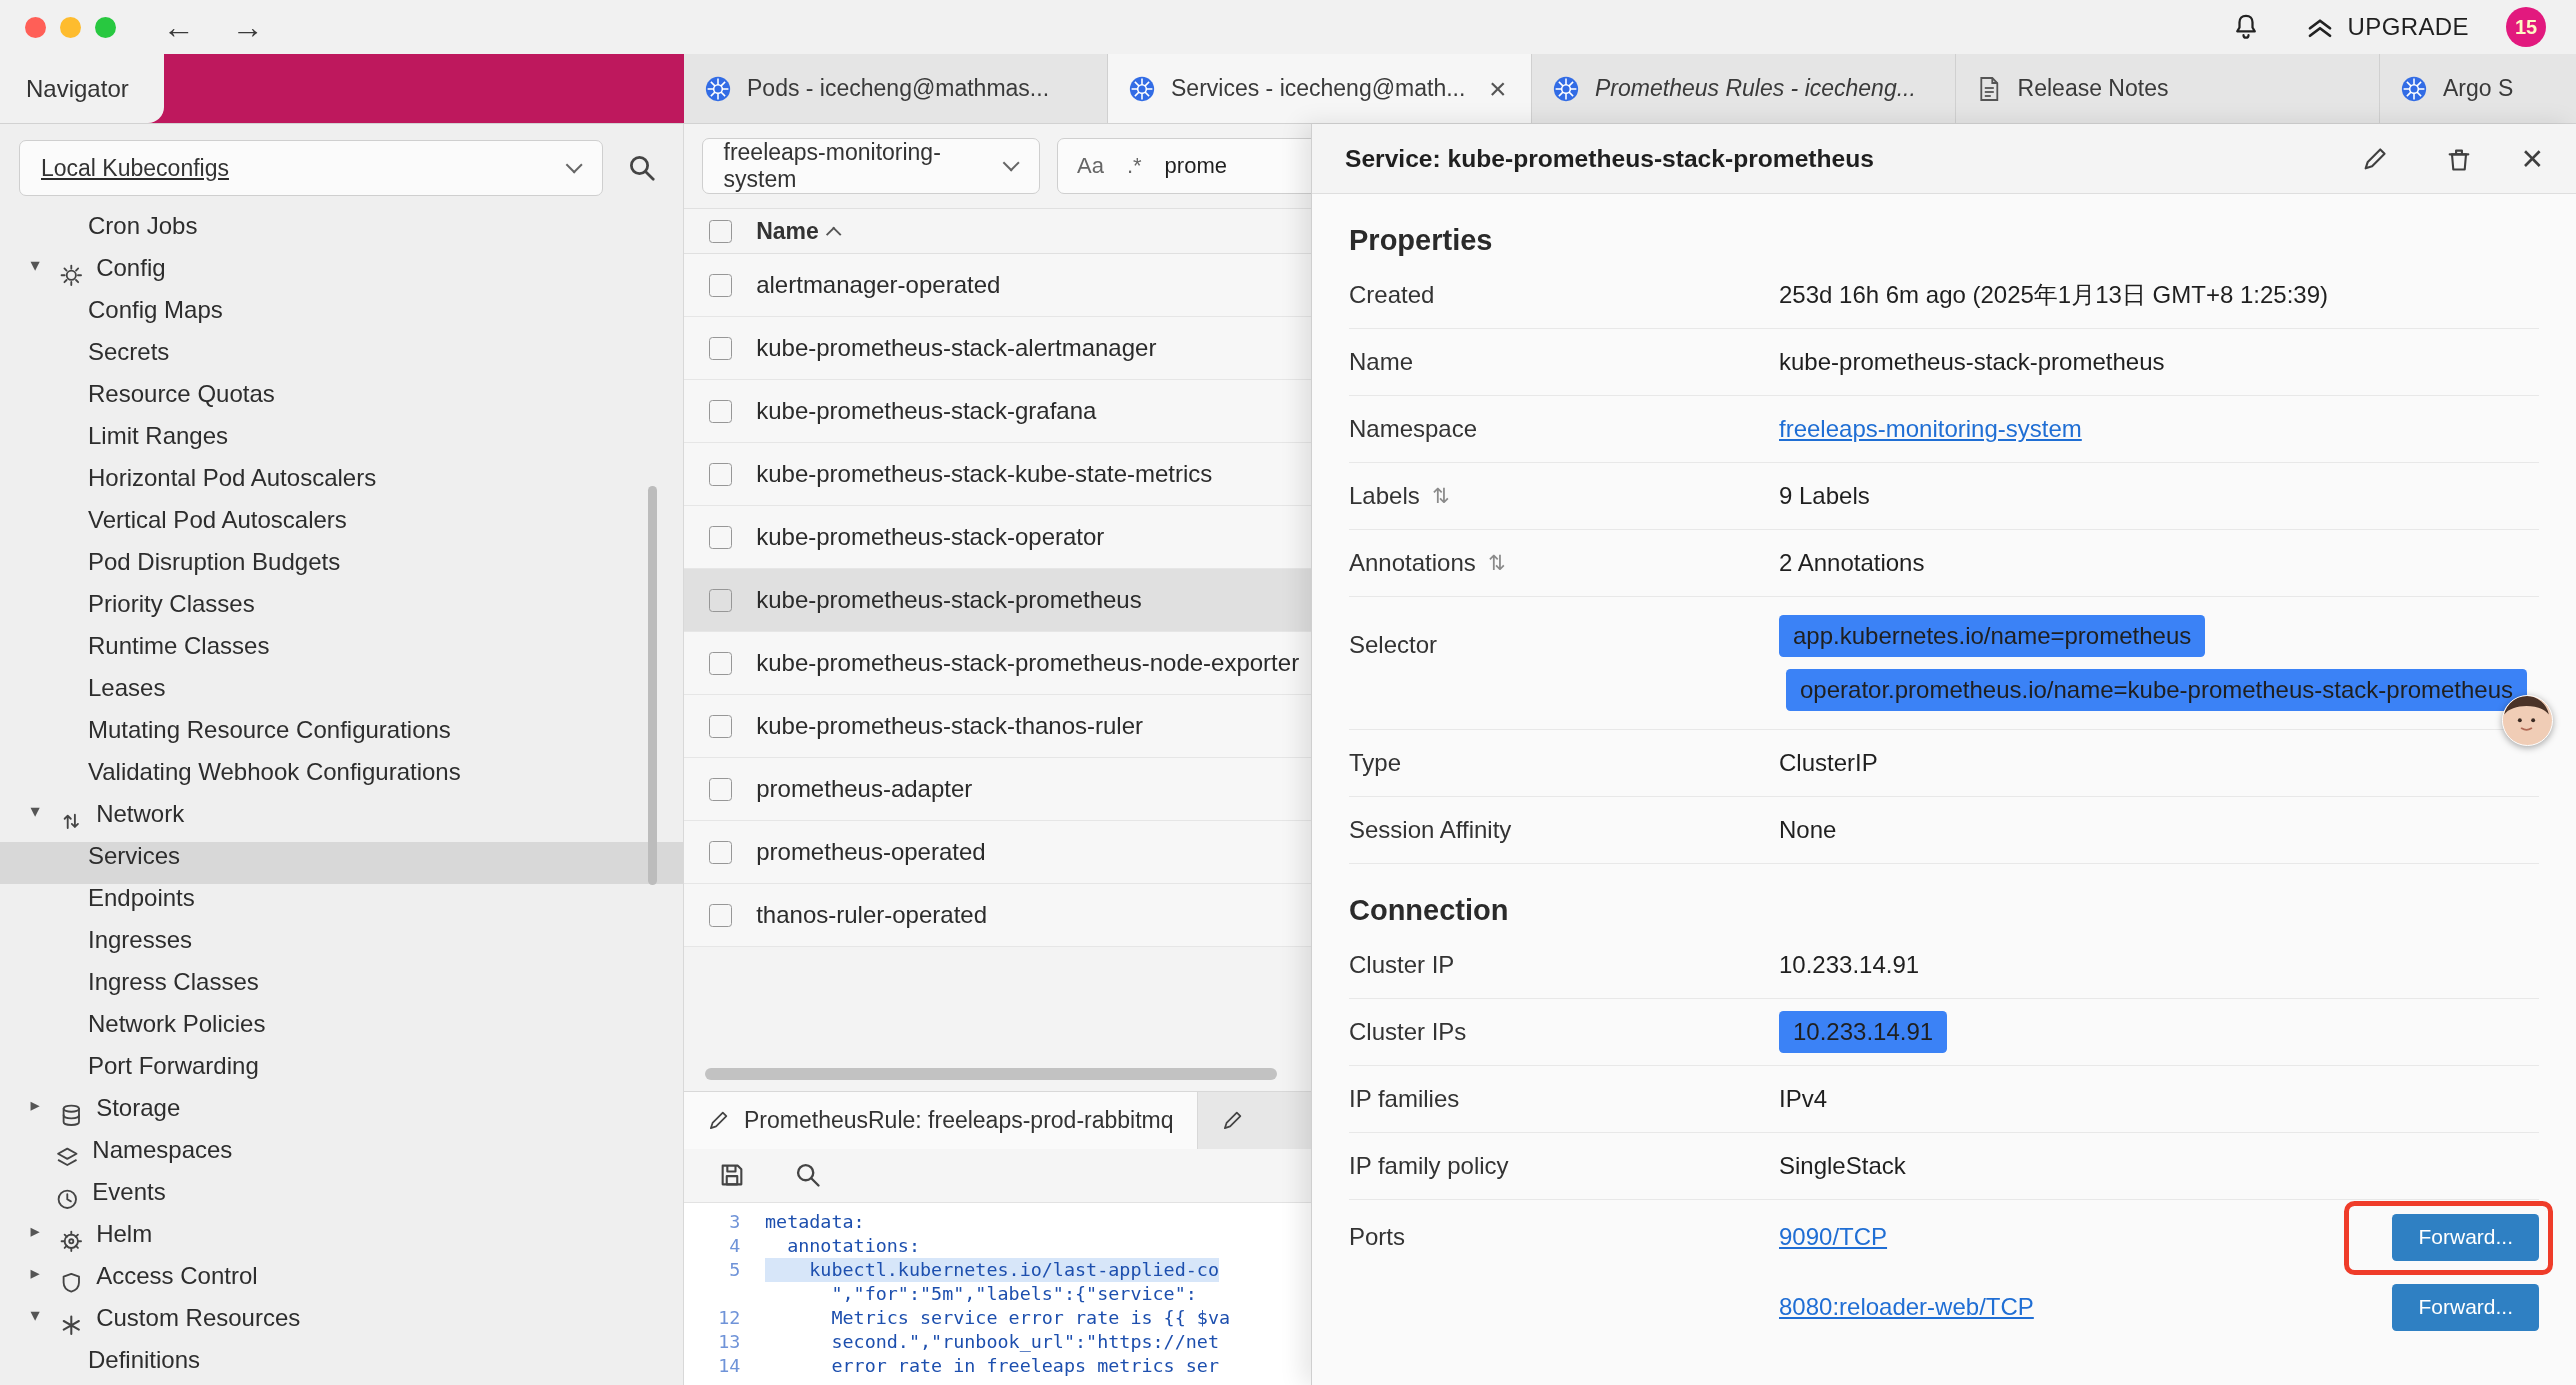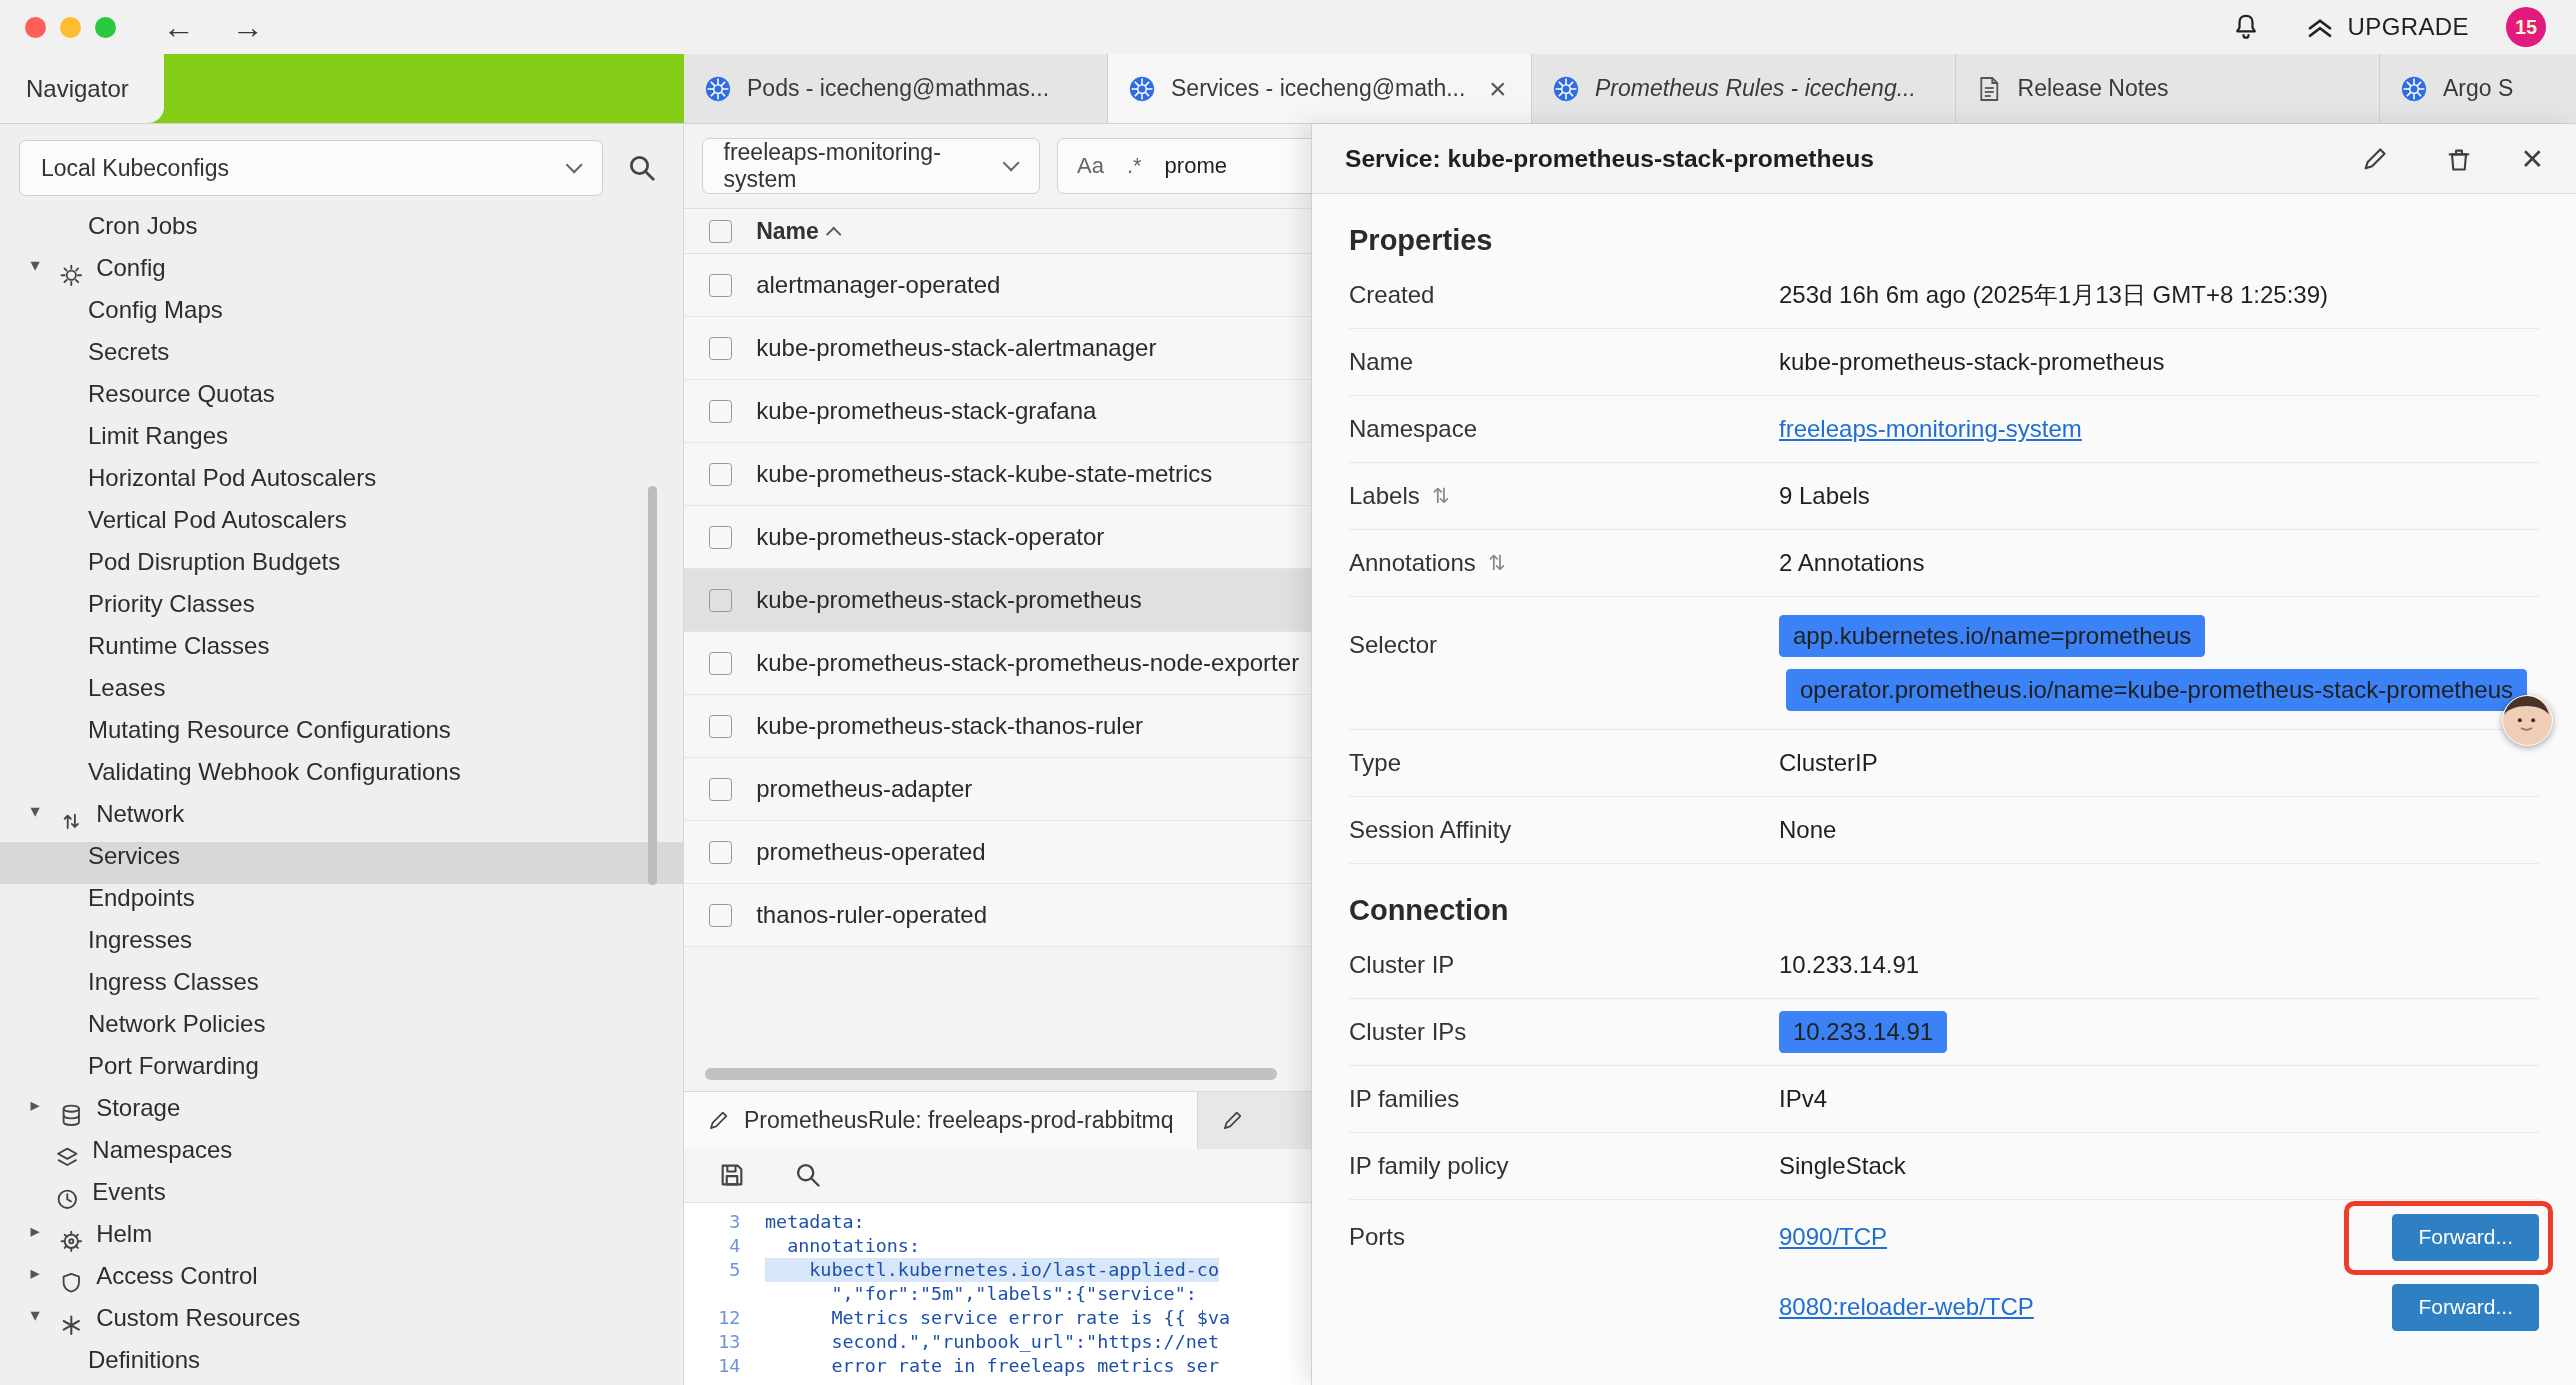--- a/index.html
+++ b/index.html
@@ -18,40 +18,40 @@
   .light { width:21px; height:21px; border-radius:50%; }
   .light.red{ background:#ff5f57; } .light.yellow{ background:#febc2e; } .light.green{ background:#28c840; }
   .nav-arrows { margin-left:47px; display:flex; gap:37px; font-size:32px; color:#3a3a3a; line-height:1; }
   .topbar-right { margin-left:auto; display:flex; align-items:center; gap:37px; padding-right:30px; }
   .upgrade { display:flex; align-items:center; gap:12.3px; font-size:24px; color:#1f1f1f; letter-spacing:0.4px;text-align:right; }
   .notif-badge { width:40px; height:40px; border-radius:50%; background:#e2197e; color:#fef9c3;
     display:flex; align-items:center; justify-content:center; font-size:20px; font-weight:bold; }
 
   
   .tabstrip { height:70px; display:flex; background:#e5e5e5; border-bottom:0.9px solid #d2d2d2; }
-  .navigator-zone { width:684px; display:flex; align-items:stretch; background:#84cc16; }
+  .navigator-zone { width:684px; display:flex; align-items:stretch; background:#be185d; }
   .nav-tab { display:flex; align-items:center; padding:0 35px 0 26px; background:#f1f1f1;
     border-radius:0 0 16px 0; font-size:24px; color:#333; }
   .tabs { flex:1; display:flex; min-width:0; }
   .tab { width:424px; display:flex; align-items:center; gap:16px; padding:0 21px;
     border-right:0.9px solid #d0d0d0; font-size:23px; color:#3a3a3a; background:#e5e5e5;
     white-space:nowrap; overflow:hidden; }
   .tab.active { background:#f6f6f6; }
   .tab .tab-label { overflow:hidden; text-overflow:ellipsis; }
   .tab .tab-label.italic { font-style:italic; }
   .tab .close { margin-left:auto; font-size:30px; color:#555; line-height:1; padding:0 3.5px; }
   .tab.flexlast { flex:1; width:auto; border-right:none; }
 
   
   .main { position:relative; display:flex; height:1261px; }
 
   
   .sidebar { width:684px; flex:none; background:#efefef; border-right:0.9px solid #d8d8d8;
     position:relative; overflow:hidden; }
-  .kubeconfig-row { display:flex; align-items:center; gap:17.5px; padding:16px 19px 12.3px 19px; }
+  .kubeconfig-row { display:flex; align-items:center; gap:17.5px; padding:16px 19px 12.3px 19px;text-decoration:underline; }
   .selectbox { flex:1; height:56px; background:#fbfbfb; border:0.9px solid #cfcfcf; border-radius:7px;
     display:flex; align-items:center; justify-content:space-between; padding:0 21px; font-size:23px; color:#333; }
   .caret-down { width:12.3px; height:12.3px; border-right:2.2px solid #666; border-bottom:2.2px solid #666;
     transform:rotate(45deg); margin-top:-5.3px; flex:none; }
   .icon-btn { display:flex; align-items:center; justify-content:center; width:44px; height:44px; }
 
   .tree { list-style:none; margin:3.5px 0 0; padding:0; font-size:24px; color:#2d2d2d; }
   .titem { height:42px; display:flex; gap:12.3px; white-space:nowrap; }
   .titem.child { padding-left:88px; }
   .titem.group { padding-left:24.6px; }

